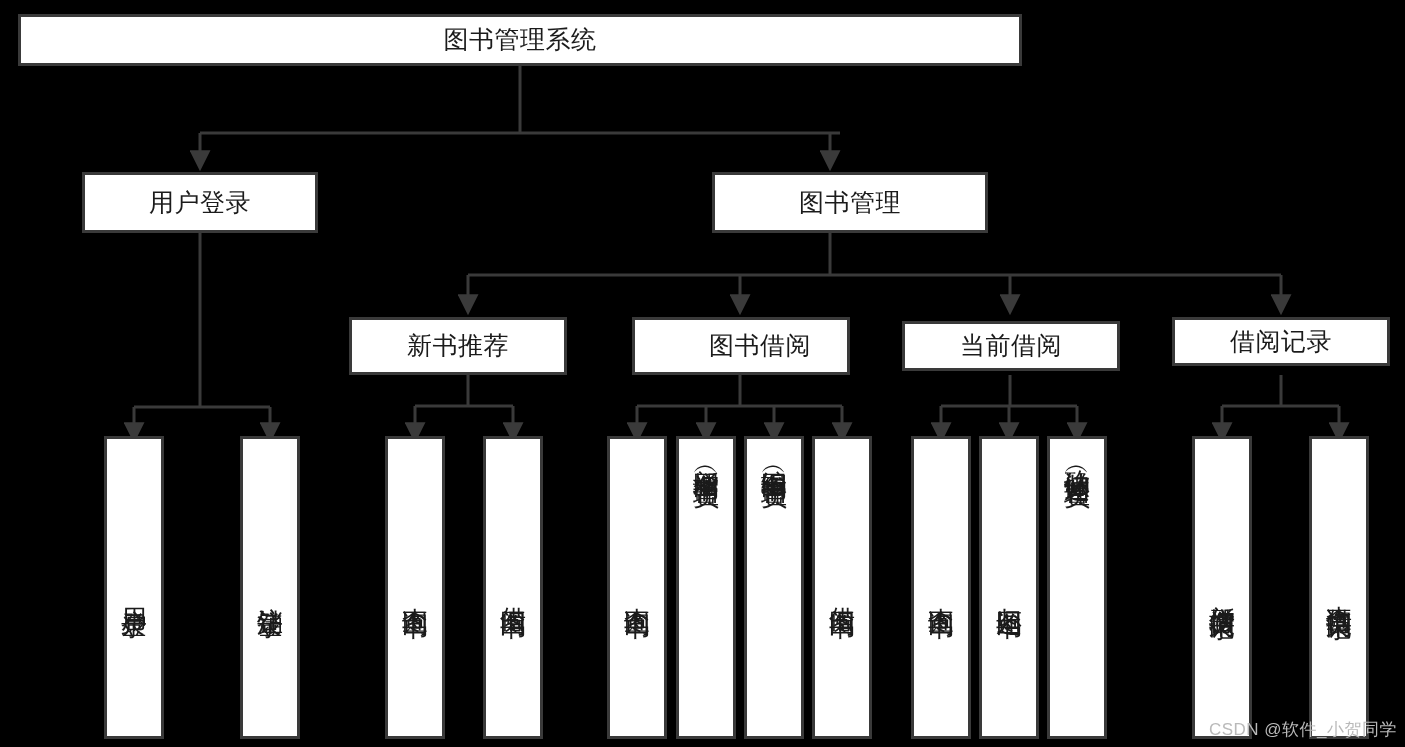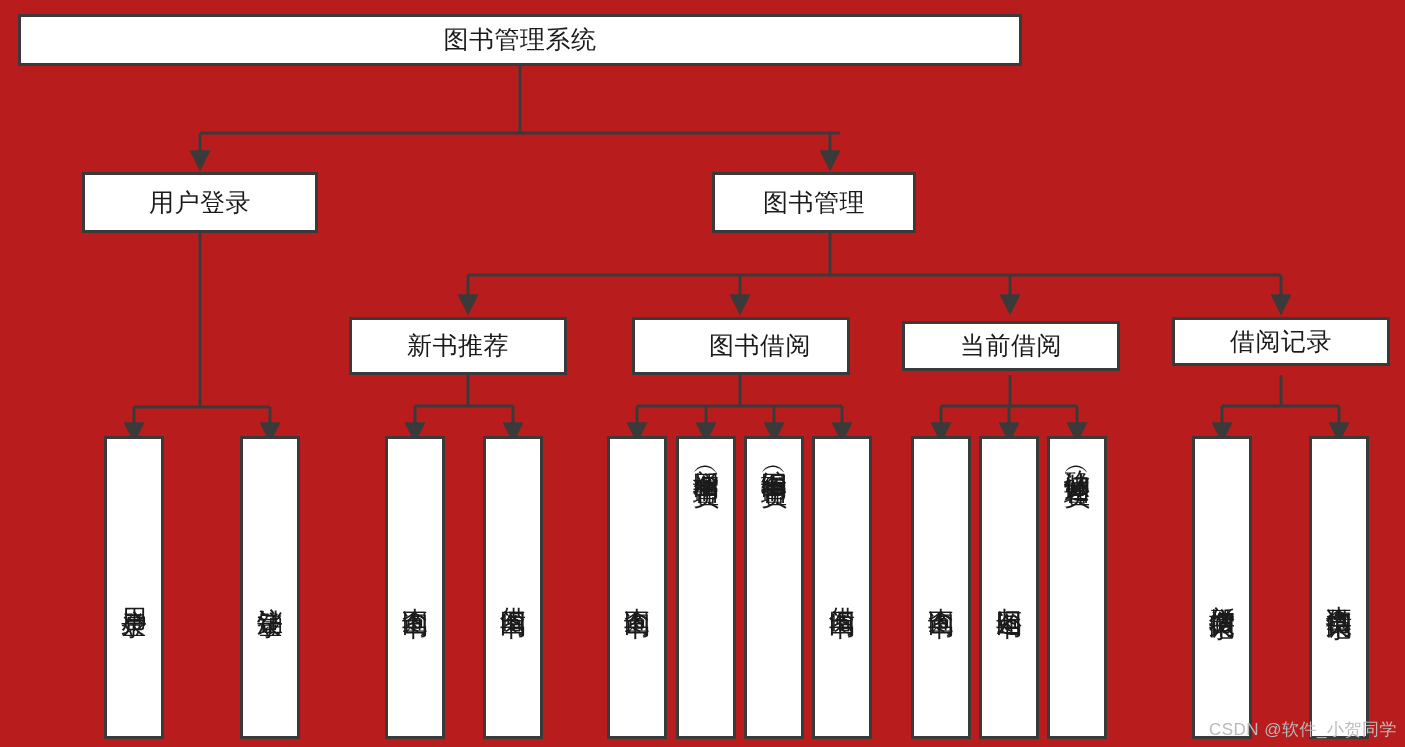--- a/index.html
+++ b/index.html
@@ -7,21 +7,21 @@
     padding: 0;
     background: #ffffff;
   }
   body {
     font-family: "Liberation Sans", "DejaVu Sans", sans-serif;
   }
   #canvas {
     position: relative;
     width: 1405px;
     height: 747px;
-    background: #b91c1c;
+    background: #000000;
     overflow: hidden;
   }
   #edges {
     position: absolute;
     left: 0;
     top: 0;
     width: 1405px;
     height: 747px;
     pointer-events: none;
   }
@@ -131,21 +131,21 @@
     </g>
   </svg>
 
   <div class="node horiz" style="left:18px; top:14px; width:1004px; height:52px;">
     <span>图书管理系统</span>
   </div>
 
   <div class="node horiz" style="left:82px; top:172px; width:236px; height:61px;">
     <span>用户登录</span>
   </div>
-  <div class="node horiz" style="left:712px; top:172px; width:204px; height:61px;">
+  <div class="node horiz" style="left:712px; top:172px; width:276px; height:61px;">
     <span>图书管理</span>
   </div>
 
   <div class="node horiz" style="left:349px; top:317px; width:218px; height:58px;">
     <span>新书推荐</span>
   </div>
   <div class="node horiz" style="left:632px; top:317px; width:218px; height:58px;padding-left:38px;">
     <span>图书借阅</span>
   </div>
   <div class="node horiz" style="left:902px; top:321px; width:218px; height:50px;">

